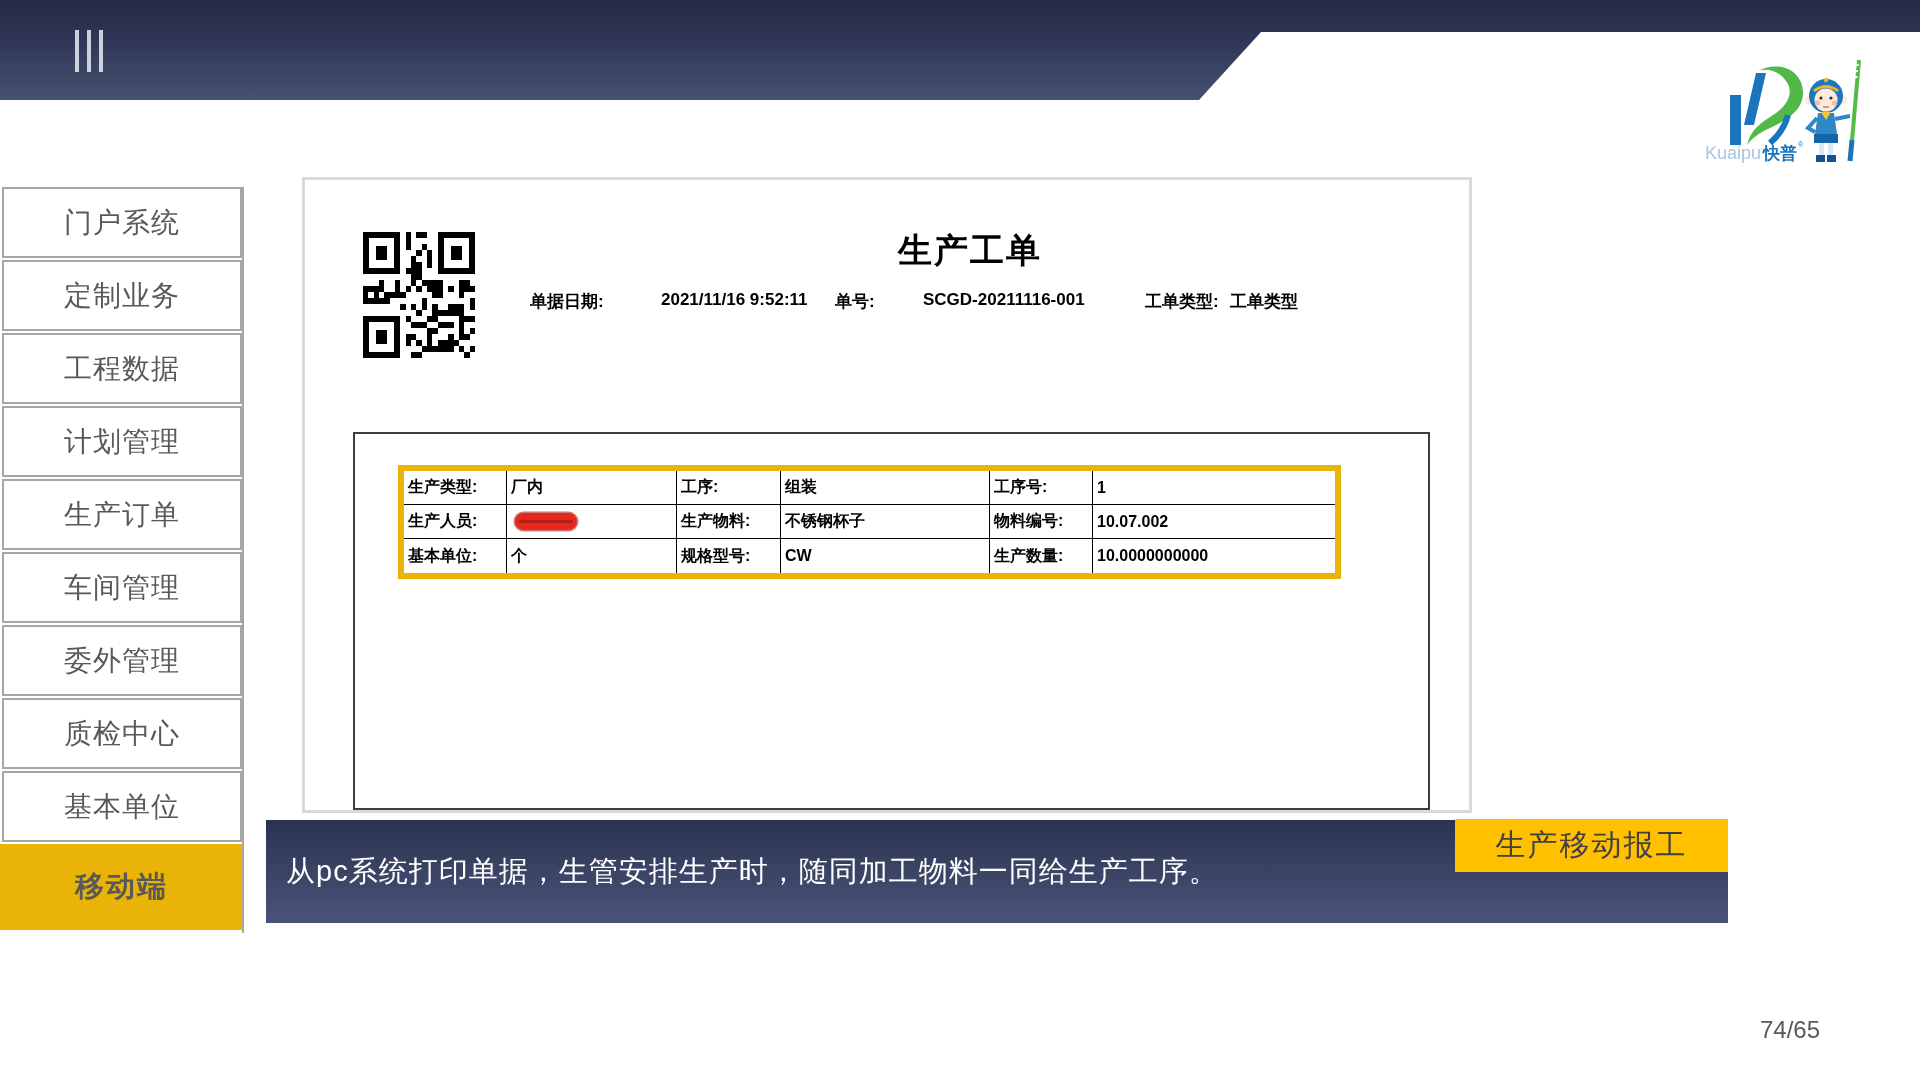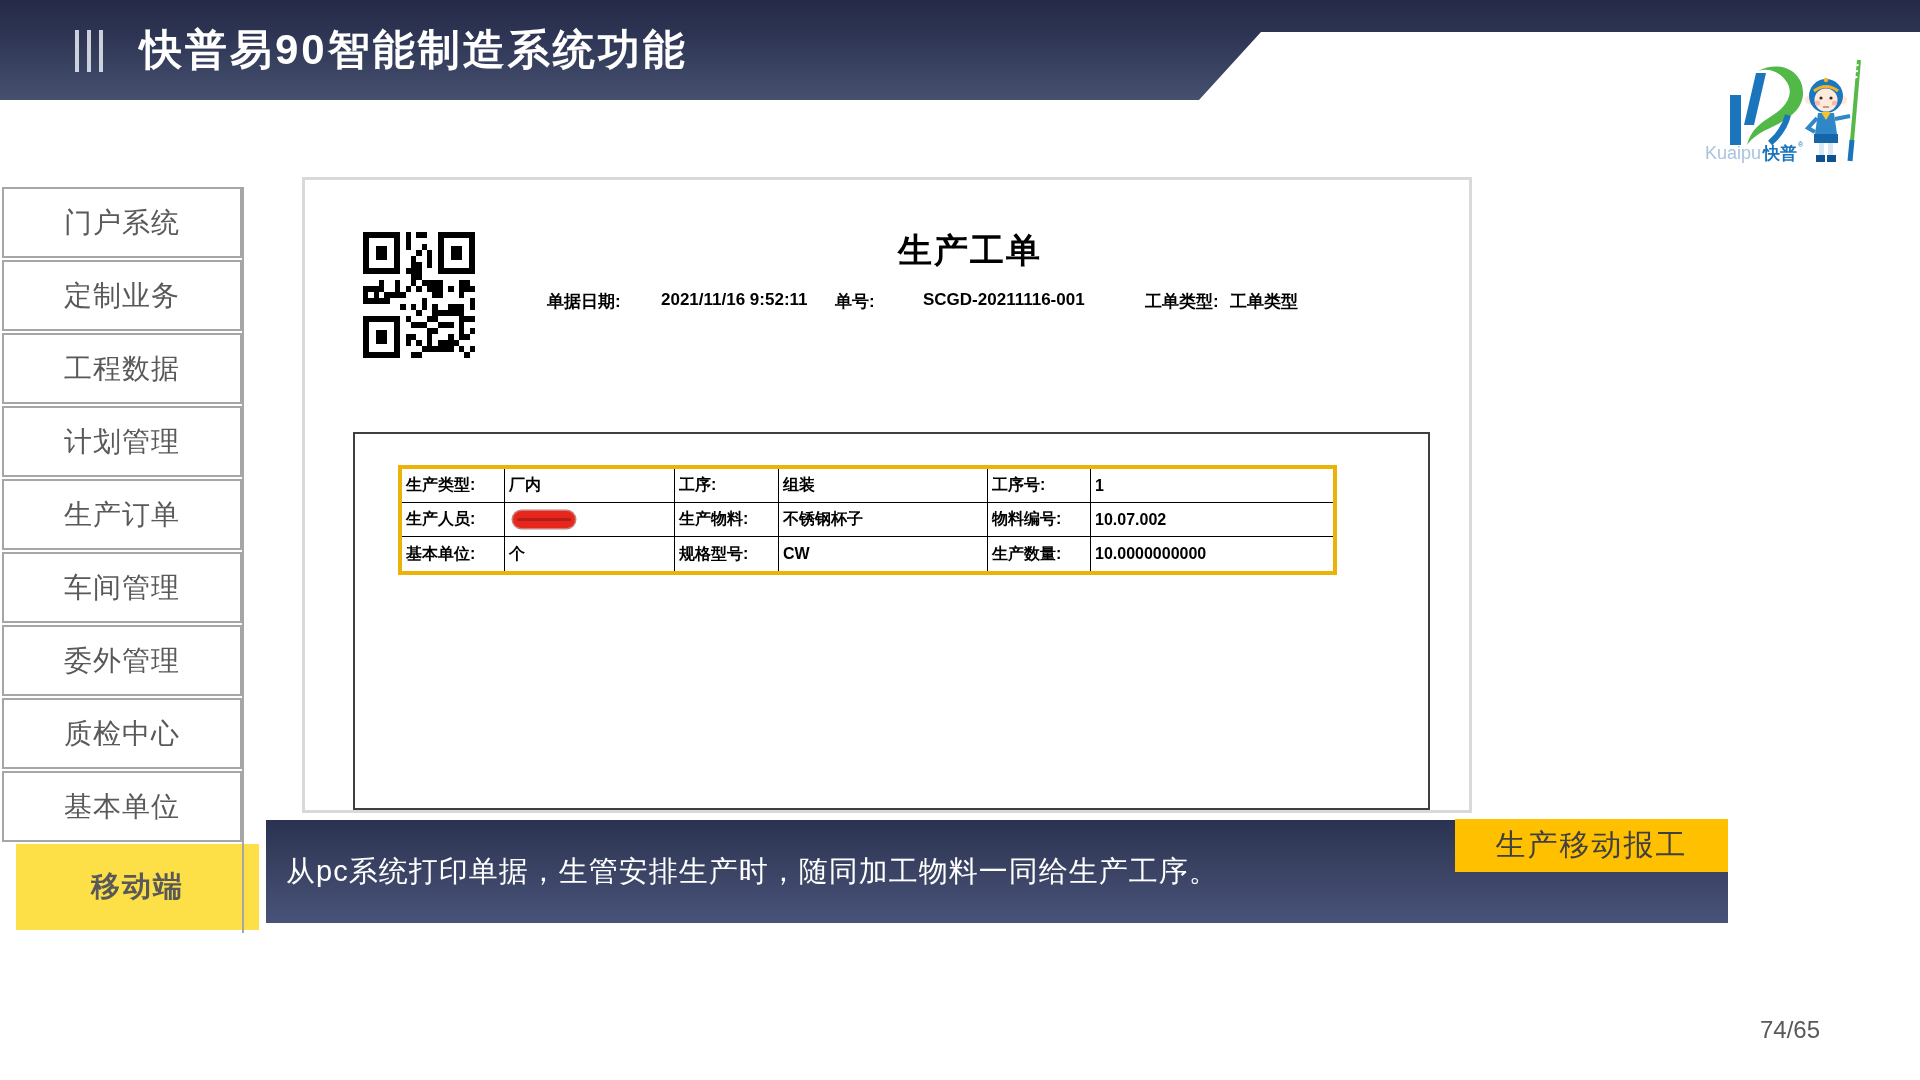--- a/index.html
+++ b/index.html
@@ -26,21 +26,21 @@
   
   .logo-box { left:1697px; top:55px; width:178px; height:114px; }
 
   
   .side-item {
     left:2px; width:240px; height:71px; background:#ffffff;
     border:2px solid #a6a6a6; color:#595959; font-size:28px;
     display:flex; align-items:center; justify-content:center; letter-spacing:1px;
   }
   .side-item-active {
-    left:16px; width:243px; height:86px; background:#fde047;
+    left:0; width:243px; height:86px; background:#eab308;
     color:#595959; font-size:29px; font-weight:bold;
     display:flex; align-items:center; justify-content:center; letter-spacing:2px;
   }
   .side-rail { left:242px; top:187px; width:2px; height:746px; background:#a6a6a6; }
 
   
   .main-panel {
     left:302px; top:177px; width:1170px; height:636px;
     background:#ffffff; border:3px solid #d9d9d9;
   }
@@ -55,21 +55,21 @@
   .meta-line span { position:absolute; top:110px; font-size:17px; font-weight:bold; color:#000; white-space:nowrap; }
   .doc-frame {
     left:48px; top:252px; width:1077px; height:378px;
     border:2px solid #3f3f3f; background:#fff;
   }
   .wo-table {
     position:absolute; left:43px; top:31px;
     display:grid;
     grid-template-columns:103px 170px 104px 209px 103px 242px;
     grid-auto-rows:34px;
-    border:4px solid #eab308;
+    border:6px solid #eab308;
   }
   .wo-table .cell {
     border-right:1px solid #000; border-bottom:1px solid #000;
     font-size:16px; font-weight:bold; color:#000;
     padding-left:4px; display:flex; align-items:center; white-space:nowrap;
     position:relative; background:#fff;
   }
   .wo-table .cell:nth-child(6n) { border-right:none; }
   .wo-table .cell.lastrow { border-bottom:none; }
   .scribble {
@@ -100,21 +100,20 @@
 </style>
 </head>
 <body>
 
 <div class="abs header-banner">
   <div class="abs bars-icon">
       <i></i>
       <i></i>
       <i></i>
     </div>
-  <div class="abs header-title">快普易90智能制造系统功能</div>
 </div>
 
 <div class="abs logo-box">
   <svg width="178" height="114" viewBox="0 0 178 114">
 
     <g>
       <rect x="33" y="40" width="11" height="50" fill="#1b75bc"></rect>
       <polygon points="47,70 59,18 69,18 57,70" fill="#1b75bc"></polygon>
       <path d="M61 16 C84 4 107 17 106 39 C105 57 88 66 71 74 C62 78 55 83 50 90 C54 74 64 68 76 60 C92 50 97 36 89 26 C81 15 70 13 61 16 Z" fill="#52b848"></path>
       <path d="M73 88 Q87 76 91 60" stroke="#1b75bc" stroke-width="6" fill="none"></path>
@@ -291,21 +290,21 @@
       <i style="left:96.0px;top:114.0px;width:5.3px;height:6.0px"></i>
       <i style="left:106.7px;top:114.0px;width:5.3px;height:6.0px"></i>
       <i style="left:48.0px;top:120.0px;width:5.3px;height:6.0px"></i>
       <i style="left:53.3px;top:120.0px;width:5.3px;height:6.0px"></i>
       <i style="left:101.3px;top:120.0px;width:5.3px;height:6.0px"></i>
     </div>
 
   <div class="abs doc-title">生产工单</div>
 
   <div class="meta-line">
-    <span style="left:242px">单据日期:</span>
+    <span style="left:225px">单据日期:</span>
     <span style="left:356px">2021/11/16 9:52:11</span>
     <span style="left:530px">单号:</span>
     <span style="left:618px">SCGD-20211116-001</span>
     <span style="left:840px">工单类型:</span>
     <span style="left:925px">工单类型</span>
   </div>
 
   <div class="abs doc-frame">
     <div class="wo-table">
 

